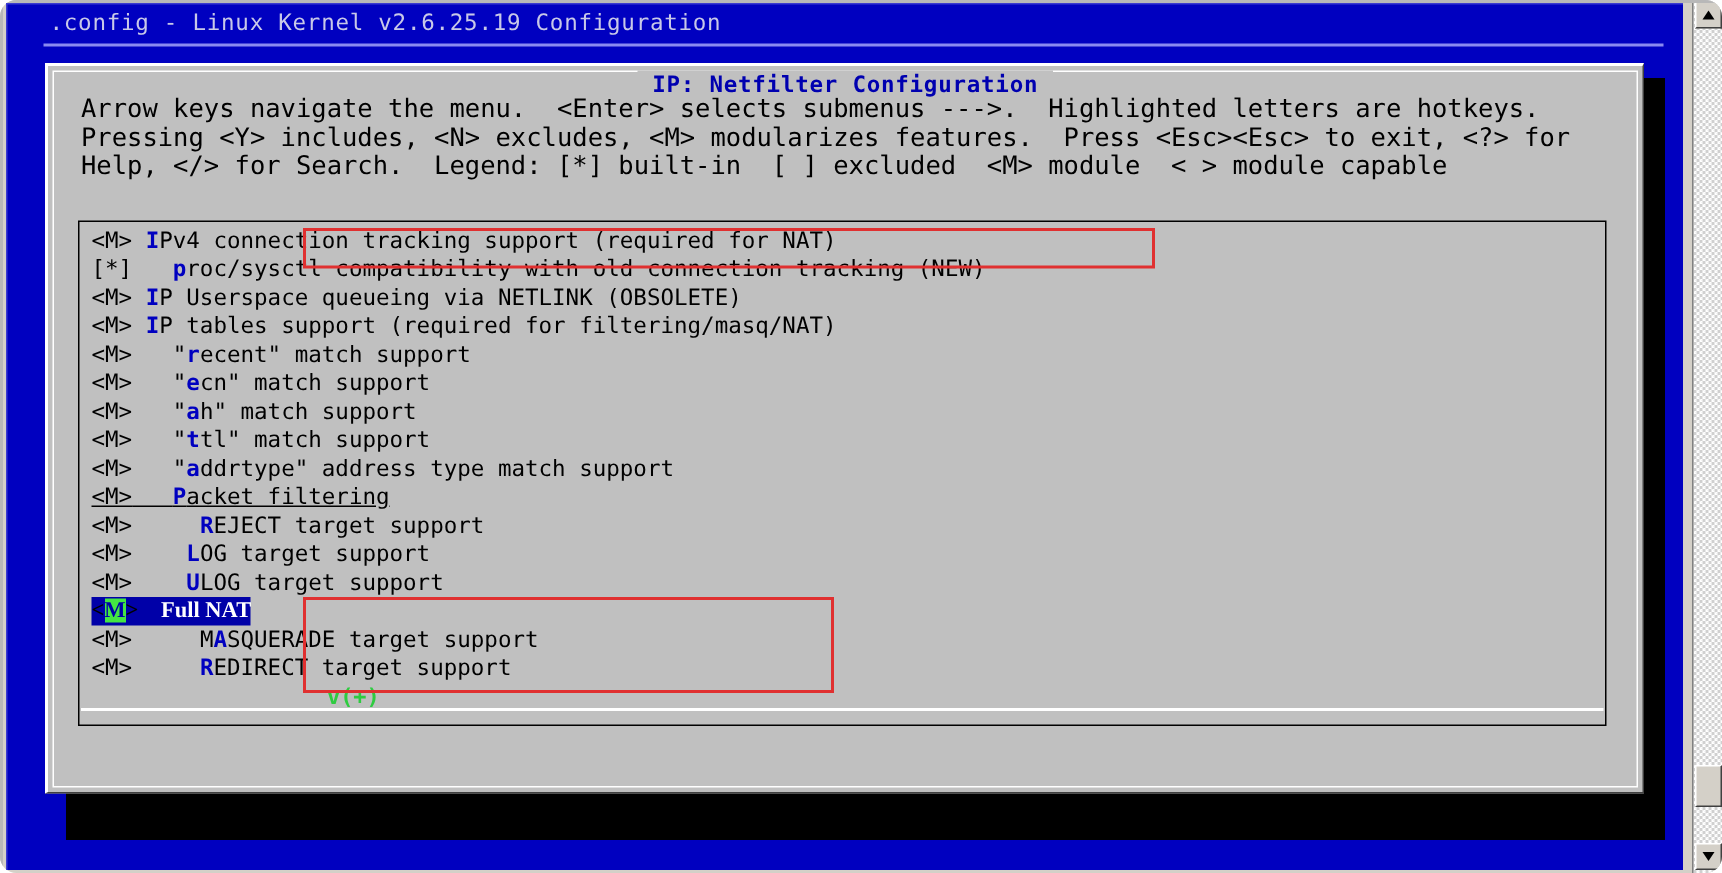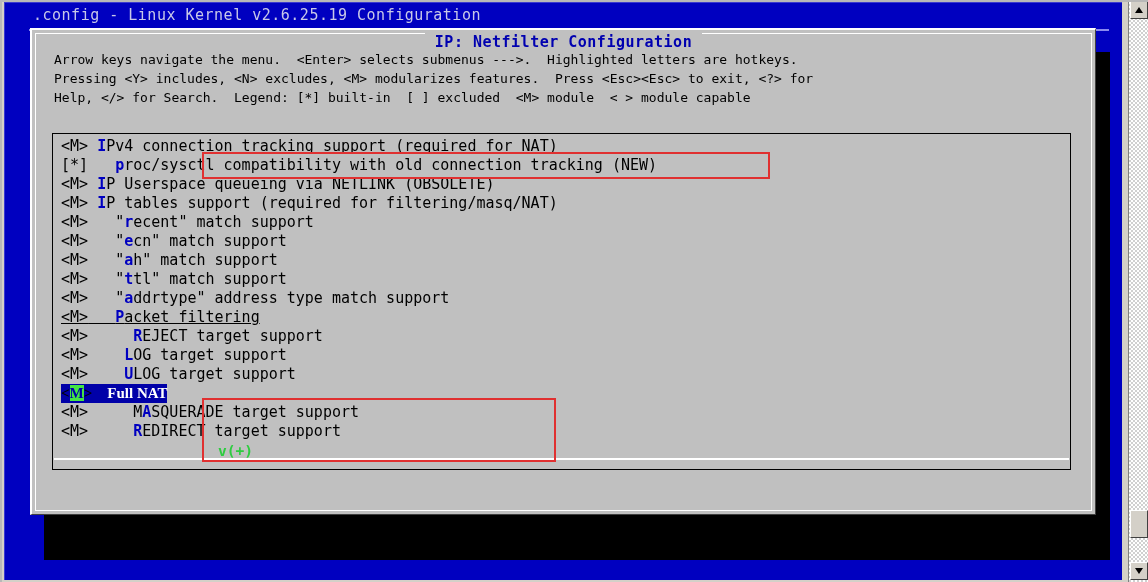--- a/index.html
+++ b/index.html
@@ -7,20 +7,21 @@
     padding: 0;
     background: #ffffff;
   }
   #screen {
     position: relative;
     width: 1148px;
     height: 582px;
     overflow: hidden;
     font-family: "DejaVu Sans Mono", "Liberation Mono", monospace;
     background: #d4d0c8;
+    border-radius: 11px;
   }
 
   
   #backdrop {
     position: absolute;
     left: 4px; top: 2px;
     width: 1118px; height: 578px;
     background: #0000c0;
     border-top: 1px solid #3a3ad0;
     border-left: 1px solid #3a3ad0;
@@ -45,21 +46,21 @@
   #dialog-shadow {
     position: absolute;
     left: 44px; top: 52px;
     width: 1066px; height: 488px;
     background: #000000;
   }
 
   
   #dialog {
     position: absolute;
-    left: 30px; top: 28px;
+    left: 30px; top: 42px;
     width: 1066px; height: 487px;
     background: #c0c0c0;
     border-top: 2px solid #ffffff;
     border-left: 2px solid #ffffff;
     border-right: 1px solid #404040;
     border-bottom: 1px solid #404040;
     box-sizing: border-box;
   }
   
   #dialog-inner {
@@ -83,21 +84,21 @@
     font-weight: bold;
     letter-spacing: 0.5px;
   }
 
   
   #helptext {
     position: absolute;
     left: 22px; top: 20px;
     width: 1020px;
     color: #000000;
-    font-size: 13px;
+    font-size: 17px;
     line-height: 19px;
     white-space: pre;
   }
 
   
   #listbox {
     position: absolute;
     left: 20px; top: 103px;
     width: 1019px; height: 337px;
     border: 1px solid #000000;

